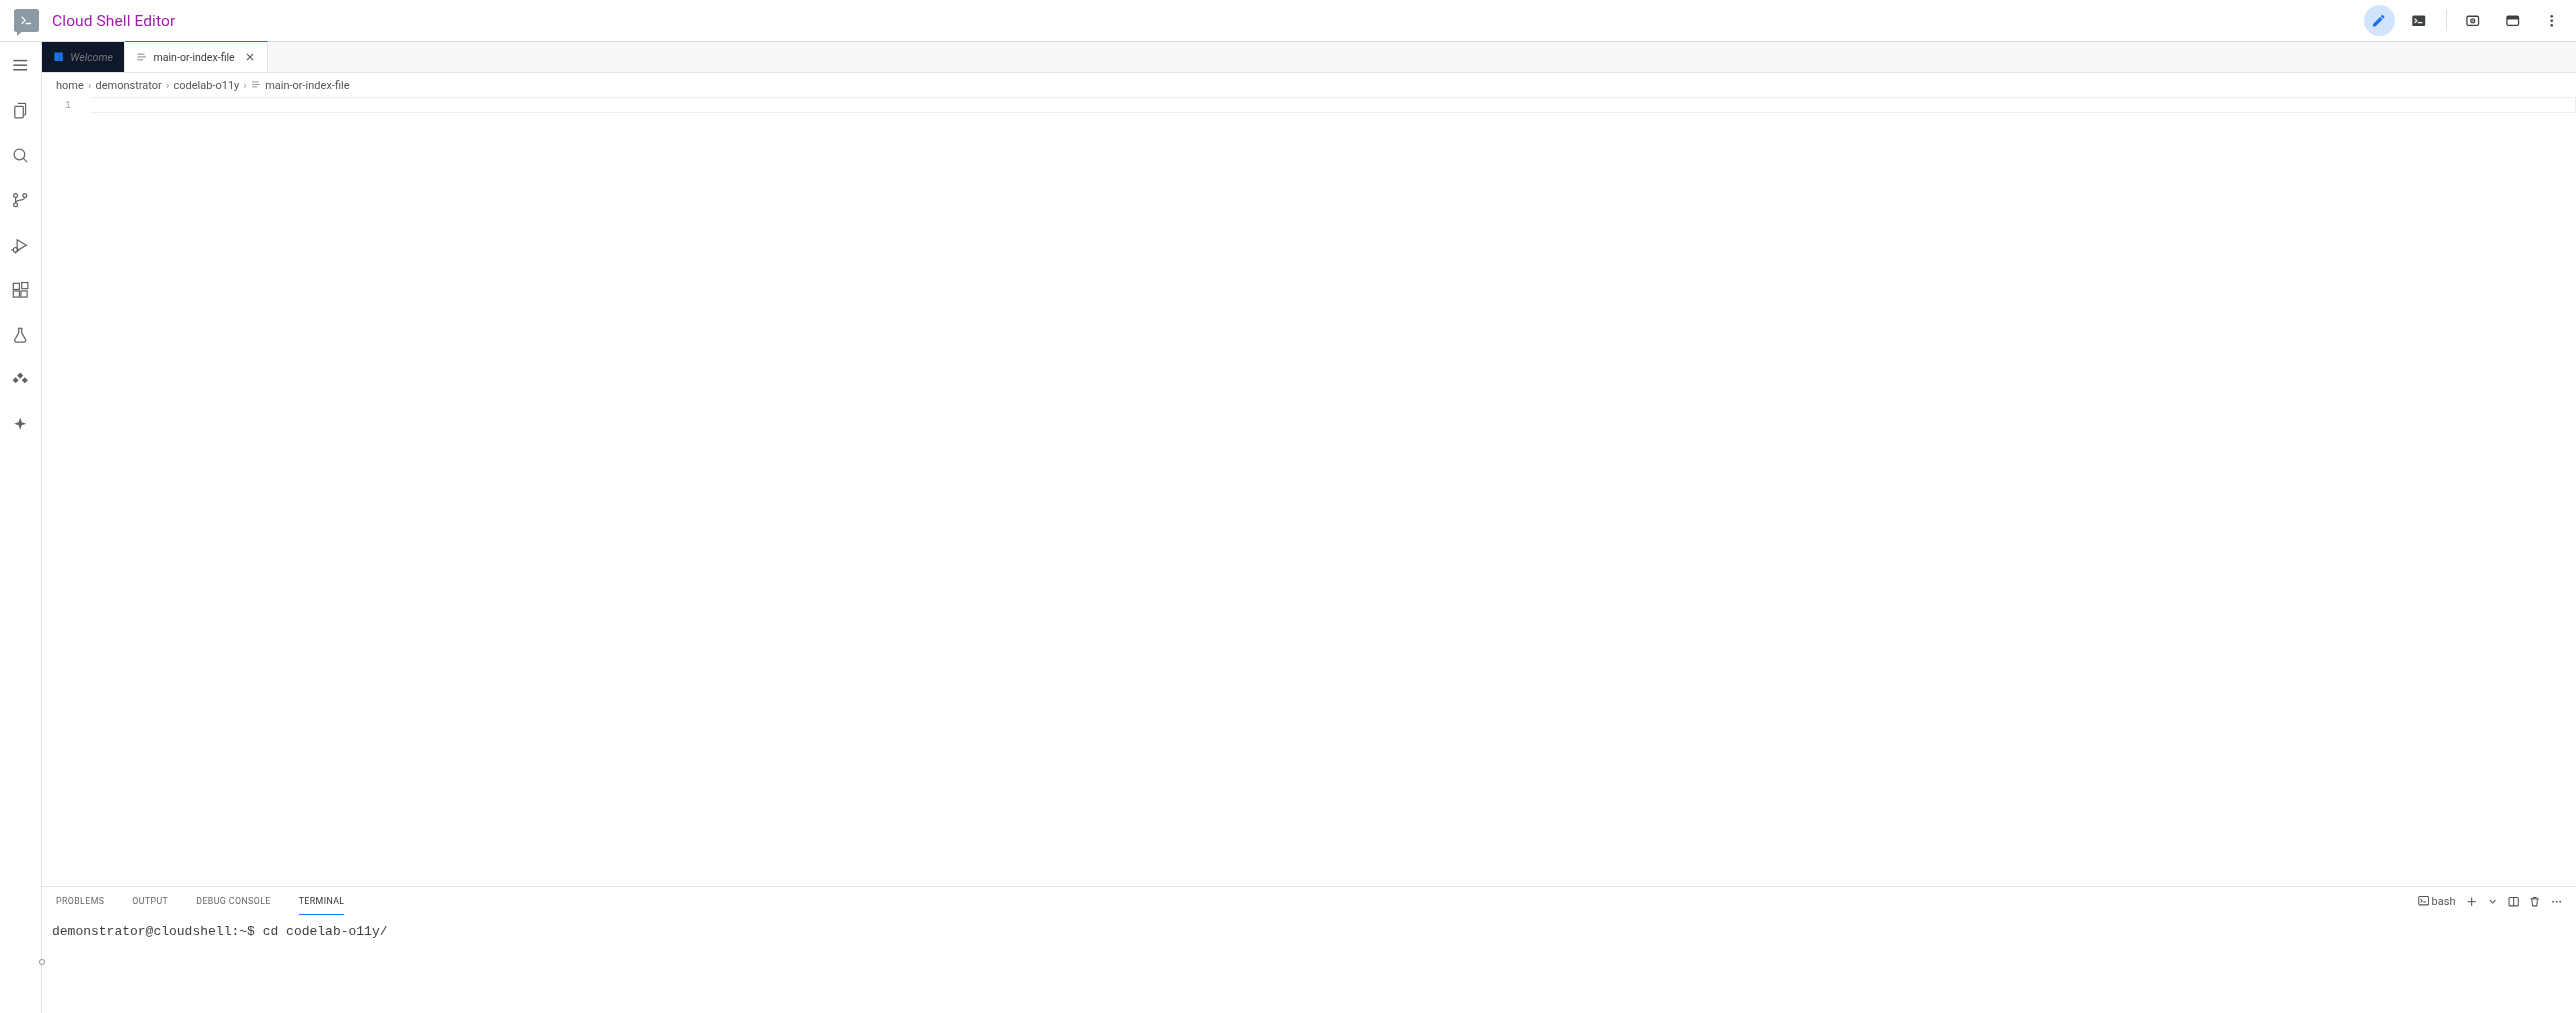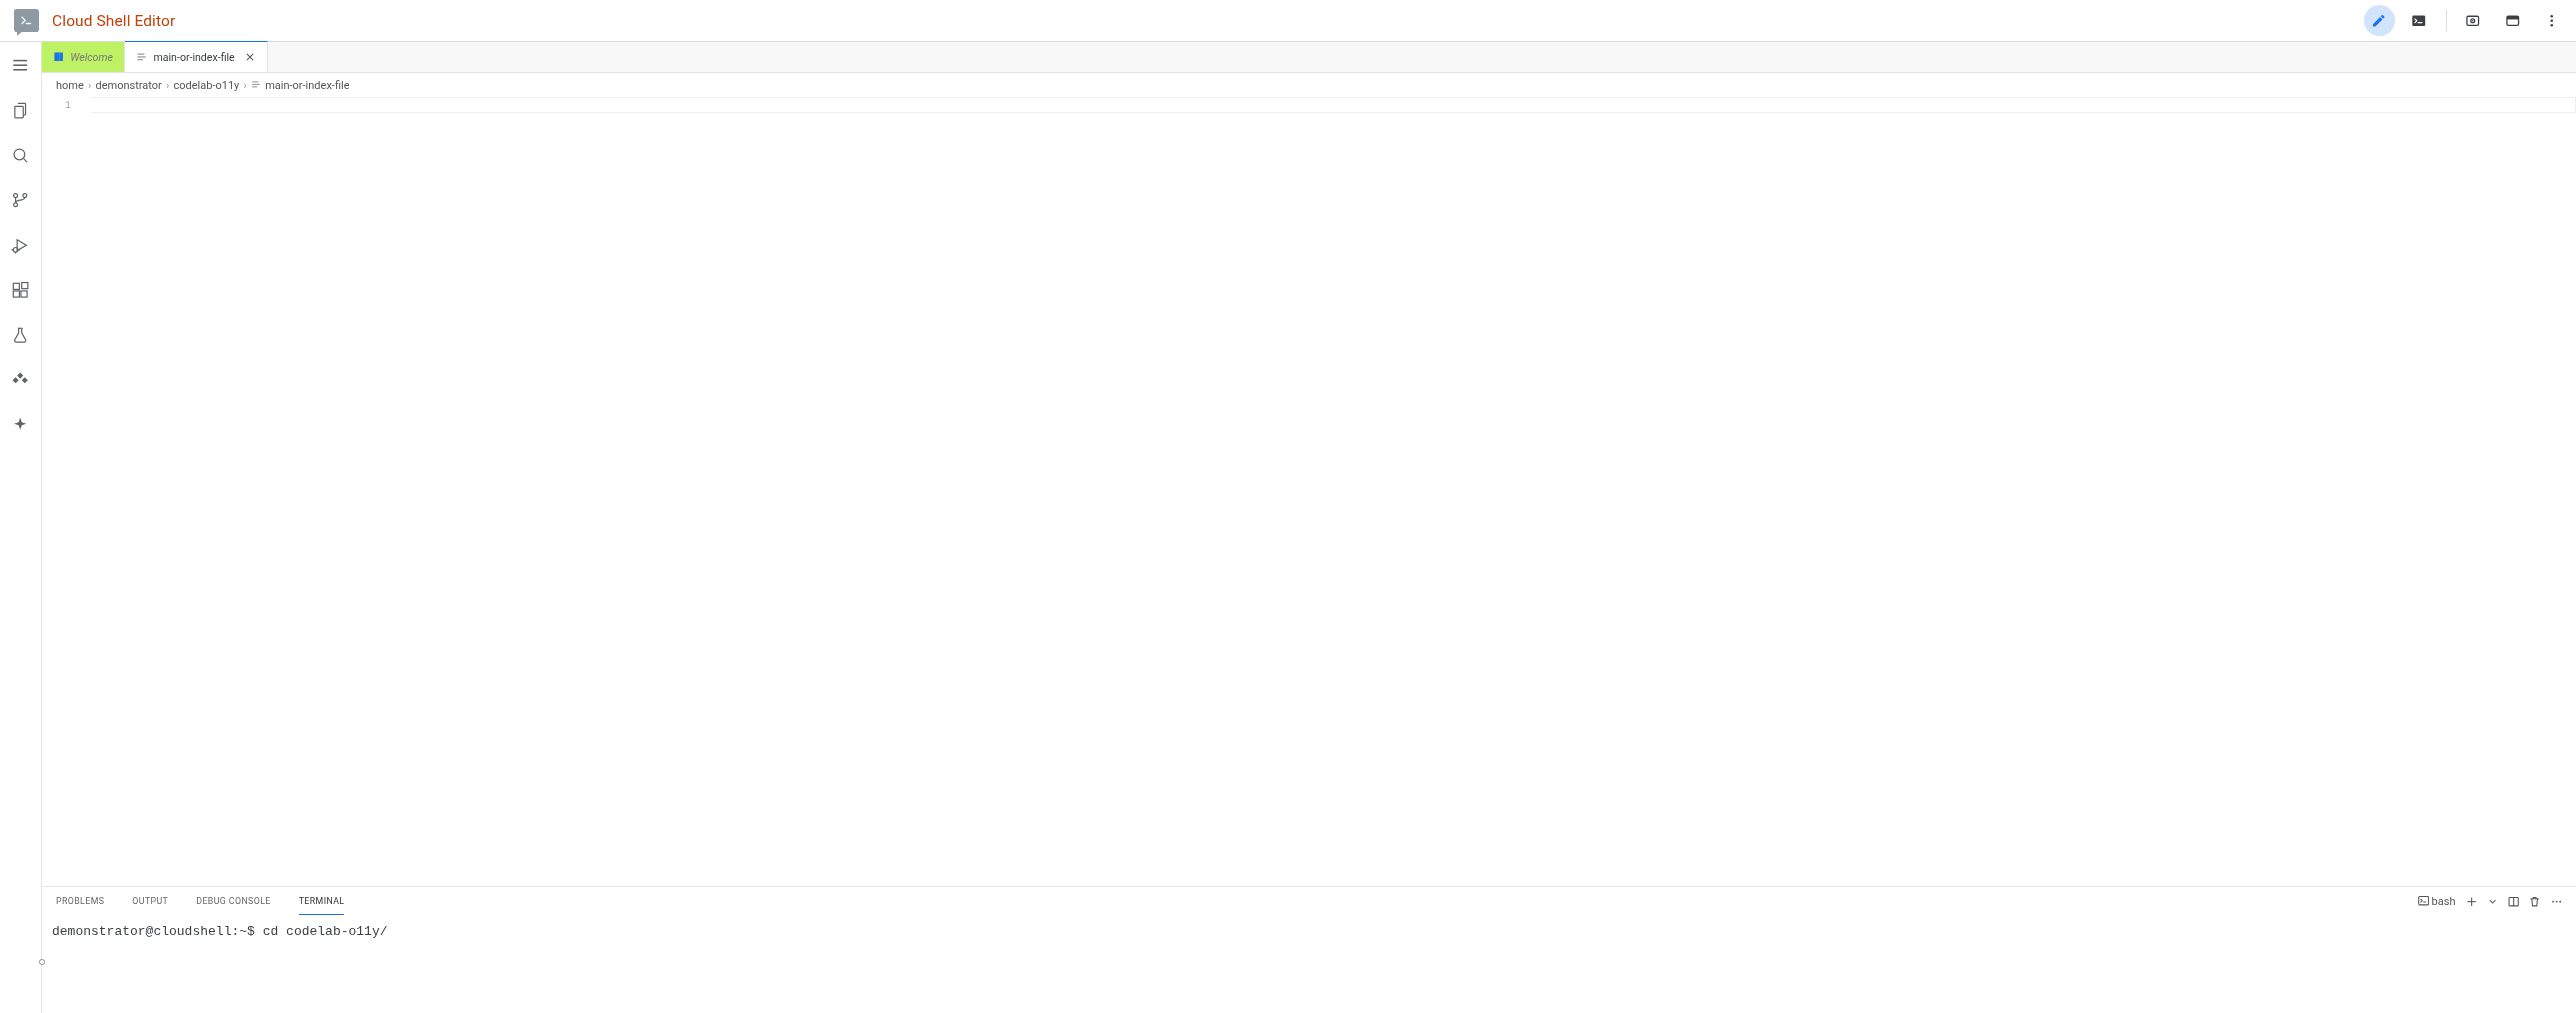--- a/index.html
+++ b/index.html
@@ -24,21 +24,21 @@
   }
   .header .logo-box::after {
     content: "";
     position: absolute;
     bottom: -4.2px; left: 2.8px;
     width: 7px; height: 5.7px;
     background: #8e9aa3;
     clip-path: polygon(0 0, 100% 0, 0 100%);
   }
   .header .logo-box svg { width: 12.7px; height: 12.7px; }
-  .header .app-title { font-size: 15.5px; color: #c2410c; font-weight: 400; letter-spacing: 0.1px; }
+  .header .app-title { font-size: 15.5px; color: #a21caf; font-weight: 400; letter-spacing: 0.1px; }
   .header-spacer { flex: 1; }
   .header-actions { display: flex; align-items: center; gap: 8.5px; }
   .hdr-btn {
     width: 31px; height: 31px; border-radius: 50%;
     display: flex; align-items: center; justify-content: center;
     cursor: pointer;
   }
   .hdr-btn.active { background: #d2e3fc; }
   .hdr-btn svg { width: 15.5px; height: 15.5px; }
   .hdr-divider { width: 0.7px; height: 21px; background: #dadce0; margin: 0 2.8px; }
@@ -69,21 +69,21 @@
   .tabbar {
     height: 31px;
     display: flex; align-items: stretch;
     background: #f8f8f8;
     border-bottom: 0.7px solid #e4e4e4;
   }
   .tab {
     display: flex; align-items: center; gap: 5.7px;
     padding: 0 11.3px;
     border-right: 0.7px solid #e4e4e4;
-    background: #bef264;
+    background: #0f172a;
     cursor: pointer;
     font-size: 10.6px;
   }
   .tab.italic { font-style: italic; color: #777; }
   .tab.active { background: #fff; border-top: 1.4px solid #1a73e8; margin-top: -0.7px; }
   .tab .tab-icon { width: 11.3px; height: 11.3px; display: flex; align-items: center; justify-content: center; }
   .tab .tab-icon.book svg { fill: #1a73e8; }
   .tab .tab-icon.lines svg { stroke: #8a8a8a; }
   .tab .close { width: 11.3px; height: 11.3px; margin-left: 4.2px; display: flex; align-items: center; justify-content: center; }
   .tab .close svg { width: 10px; height: 10px; stroke: #555; stroke-width: 1.8; }

